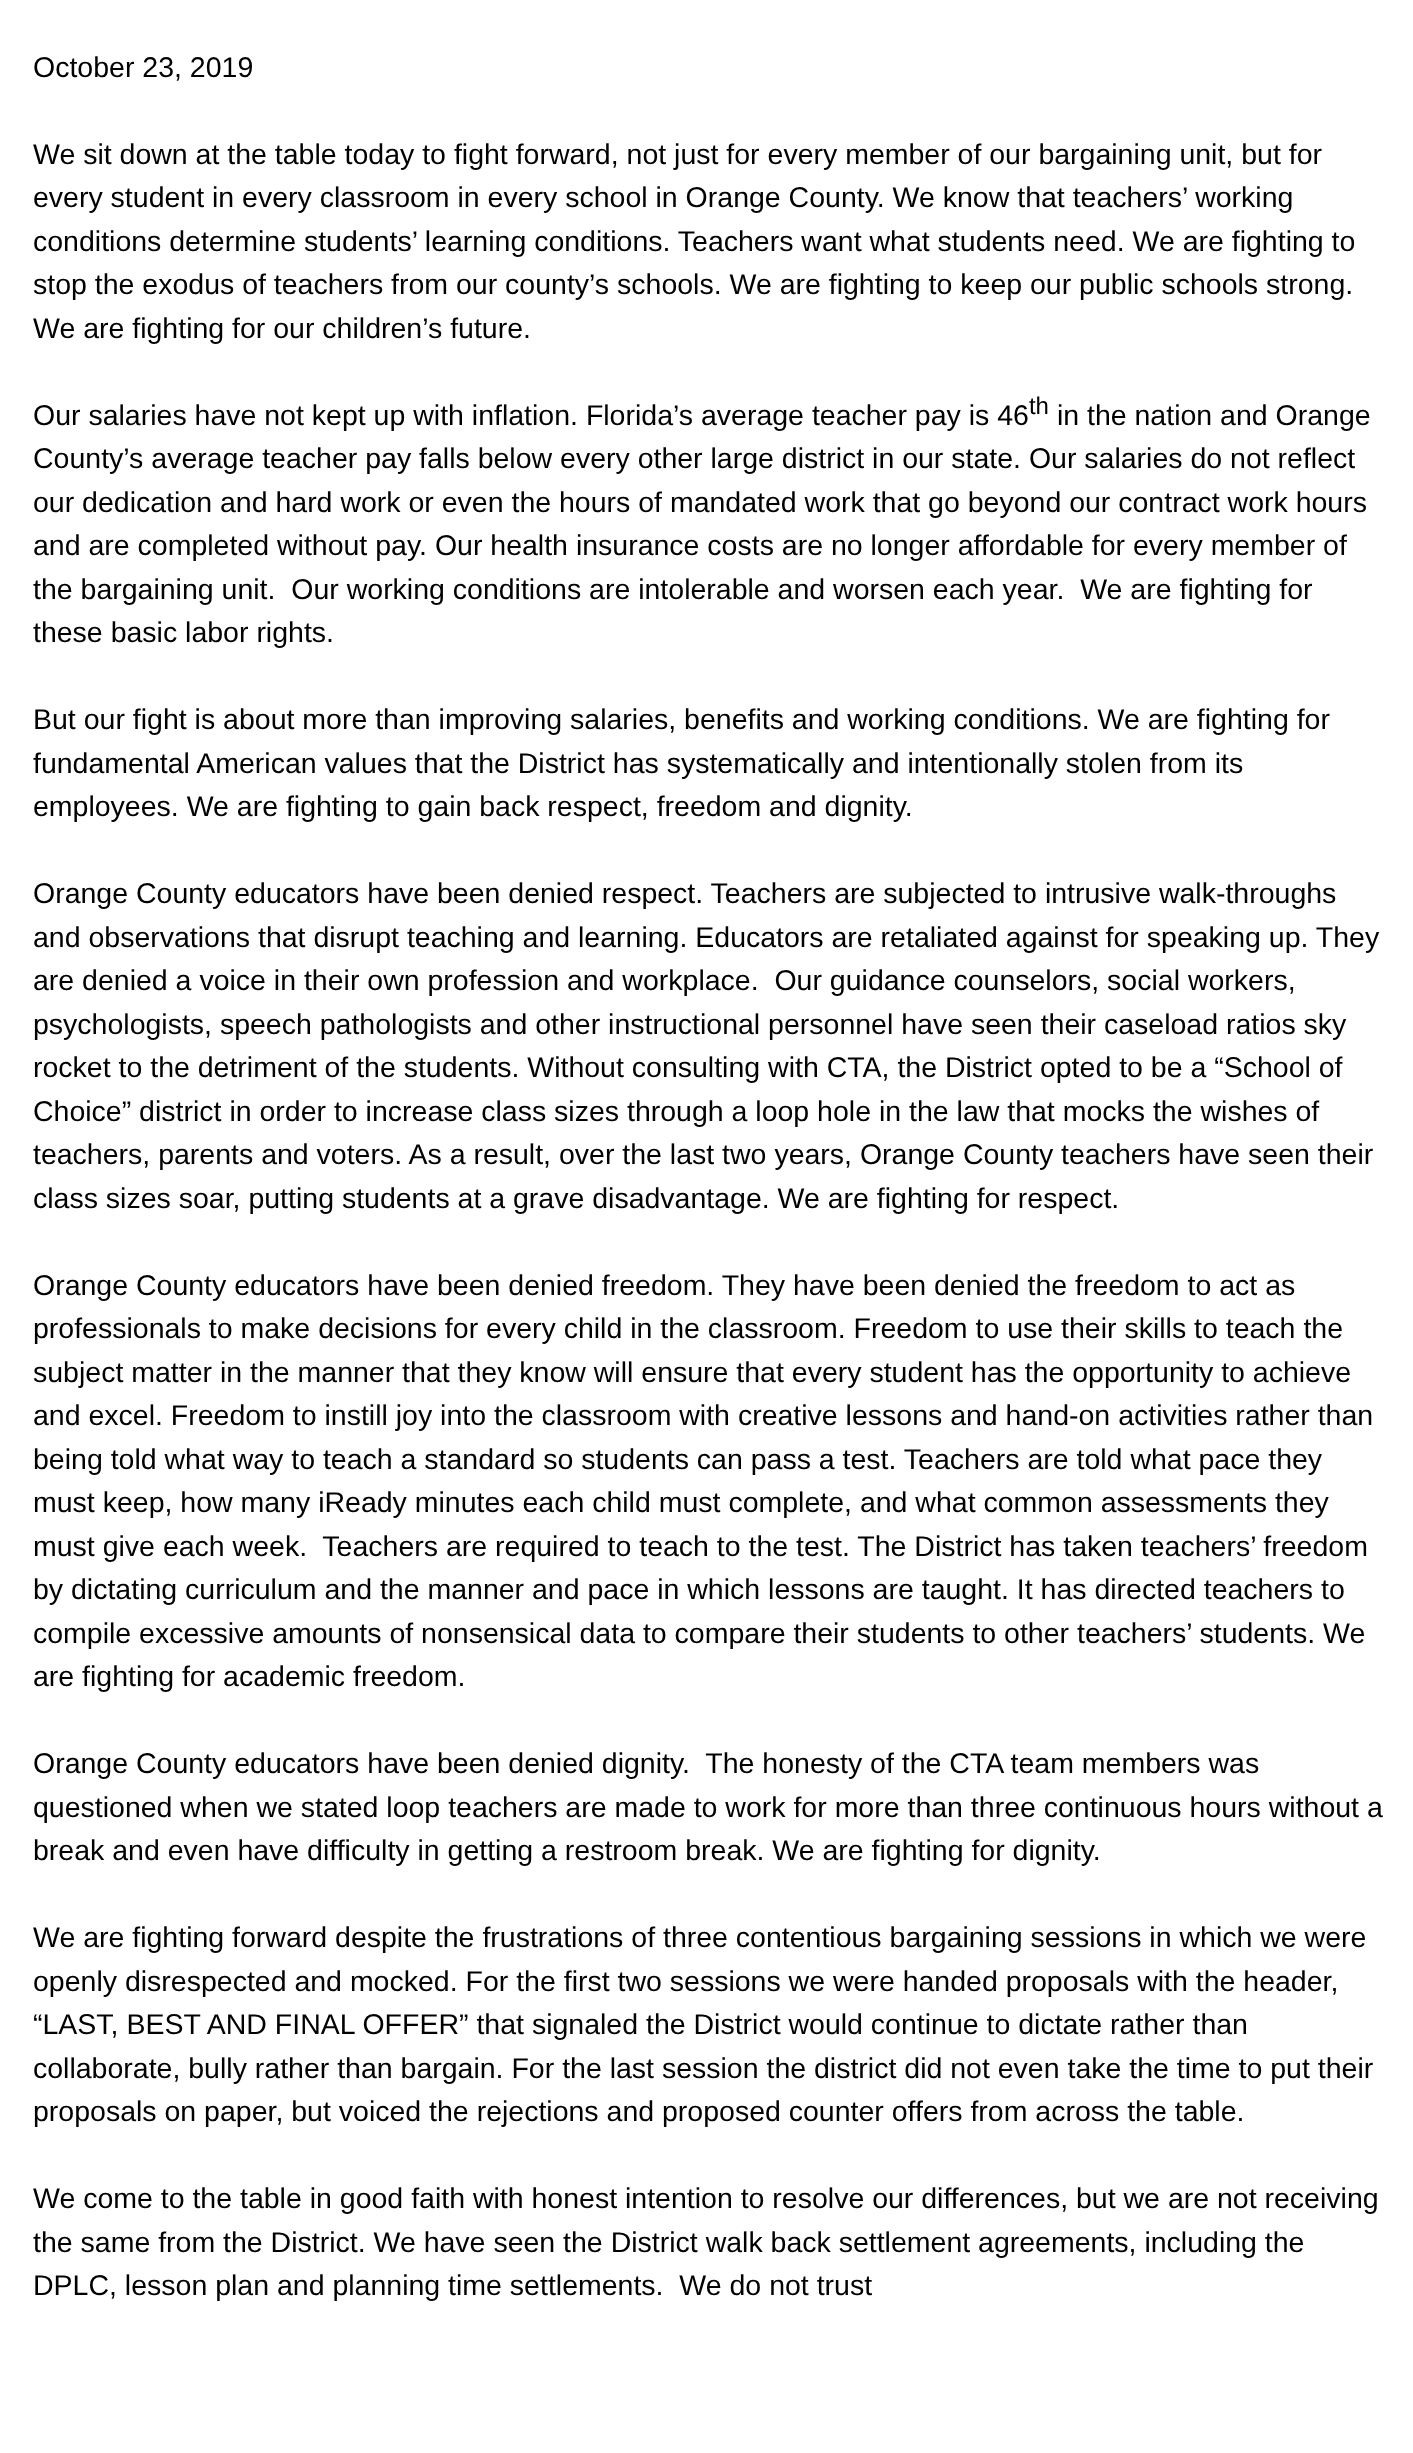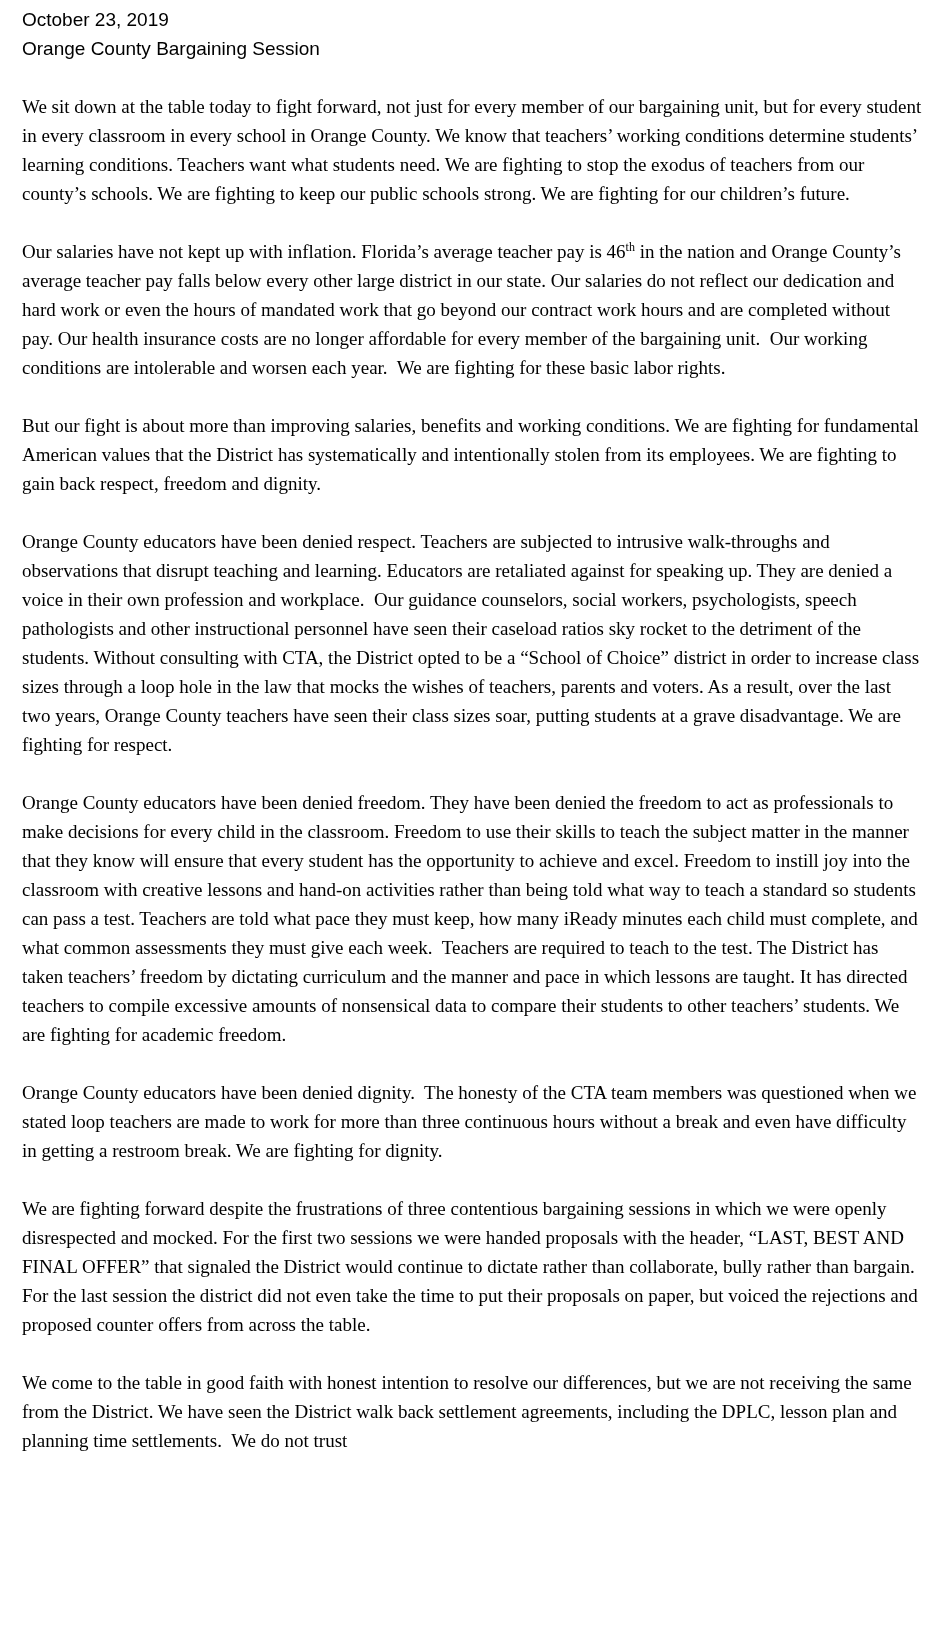--- a/index.html
+++ b/index.html
@@ -4,53 +4,51 @@
 <style>
   html, body {
     margin: 0;
     padding: 0;
     background: #ffffff;
   }
   .page {
     width: 942px;
     height: 1635px;
     box-sizing: border-box;
-    padding: 5px 20px 0 22px;
+    padding: 31px 20px 0 22px;
     overflow: hidden;
     background: #ffffff;
     font-family: "Liberation Sans", sans-serif;
     font-size: 19px;
     line-height: 29px;
     color: #000000;
   }
   .hdr-line {
     white-space: pre-wrap;
   }
   .doc-header {
     margin: 0 0 29px 0;
   }
   p.doc-para {
     margin: 0 0 29px 0;
     white-space: pre-wrap;
-    font-family: Liberation Serif, serif;
   }
   sup.ord {
-    font-size: 12px;
+    font-size: 16px;
     line-height: 0;
     vertical-align: super;
   }
 </style>
 </head>
 <body>
 
 <div class="page">
 
   <div class="doc-header">
     <div class="hdr-line">October 23, 2019</div>
-    <div class="hdr-line">Orange County Bargaining Session</div>
   </div>
 
   <p class="doc-para">We sit down at the table today to fight forward, not just for every member of our bargaining unit, but for every student in every classroom in every school in Orange County. We know that teachers’ working conditions determine students’ learning conditions. Teachers want what students need. We are fighting to stop the exodus of teachers from our county’s schools. We are fighting to keep our public schools strong. We are fighting for our children’s future.</p>
 
   <p class="doc-para"><span>Our salaries have not kept up with inflation. Florida’s average teacher pay is 46</span><sup class="ord">th</sup><span> in the nation and Orange County’s average teacher pay falls below every other large district in our state. Our salaries do not reflect our dedication and hard work or even the hours of mandated work that go beyond our contract work hours and are completed without pay. Our health insurance costs are no longer affordable for every member of the bargaining unit.  Our working conditions are intolerable and worsen each year.  We are fighting for these basic labor rights.</span></p>
 
   <p class="doc-para">But our fight is about more than improving salaries, benefits and working conditions. We are fighting for fundamental American values that the District has systematically and intentionally stolen from its employees. We are fighting to gain back respect, freedom and dignity.</p>
 
   <p class="doc-para">Orange County educators have been denied respect. Teachers are subjected to intrusive walk-throughs and observations that disrupt teaching and learning. Educators are retaliated against for speaking up. They are denied a voice in their own profession and workplace.  Our guidance counselors, social workers, psychologists, speech pathologists and other instructional personnel have seen their caseload ratios sky rocket to the detriment of the students. Without consulting with CTA, the District opted to be a “School of Choice” district in order to increase class sizes through a loop hole in the law that mocks the wishes of teachers, parents and voters. As a result, over the last two years, Orange County teachers have seen their class sizes soar, putting students at a grave disadvantage. We are fighting for respect.</p>
 

